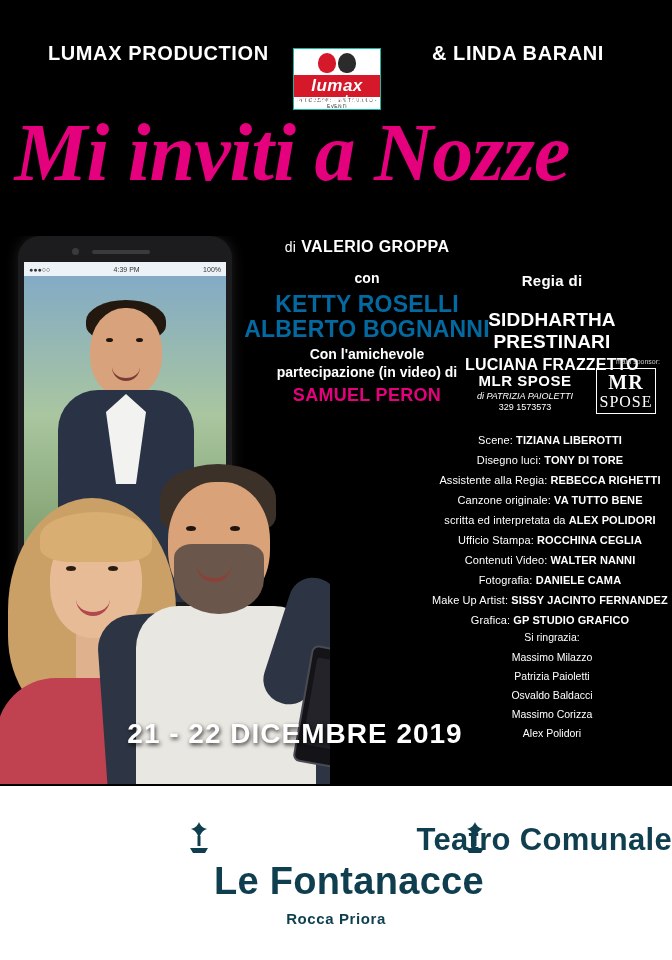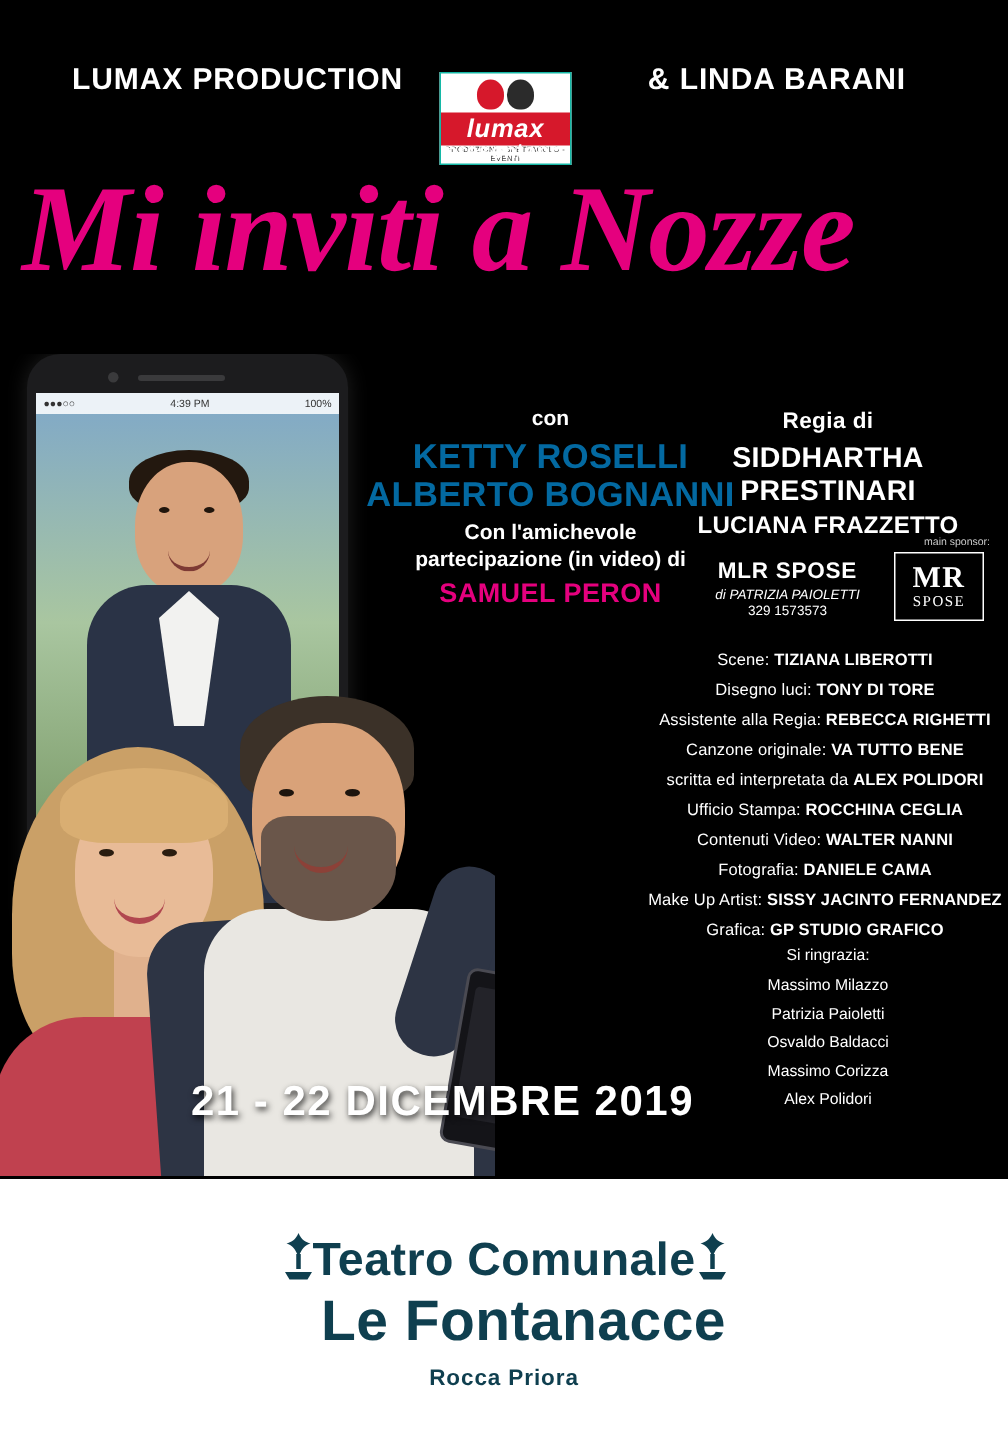--- a/index.html
+++ b/index.html
@@ -194,21 +194,21 @@
   }
   .regia-label {
     font-size: 15px;
     font-weight: bold;
     letter-spacing: 0.3px;
   }
   .regia-name {
     font-size: 19px;
     font-weight: bold;
     letter-spacing: 0.2px;
-    margin-top: 6px;
+    margin-top: 20px;
   }
   .thanks-label {
     margin-top: 12px;
     font-size: 11px;
     letter-spacing: 0.2px;
   }
   .thanks-name {
     margin-top: 3px;
     font-size: 16px;
     font-weight: bold;
@@ -265,21 +265,21 @@
     line-height: 1;
   }
   .sponsor-logo .mr {
     font-family: "Liberation Serif", serif;
     font-size: 20px;
     font-weight: bold;
     letter-spacing: 1px;
   }
   .sponsor-logo .sp {
     font-family: "Liberation Serif", serif;
-    font-size: 10px;
+    font-size: 16px;
     letter-spacing: 1px;
     margin-top: 2px;
   }
   
   .crew {
     position: absolute;
     top: 430px;
     left: 432px;
     width: 236px;
     text-align: center;
@@ -624,21 +624,21 @@
     left: 0;
     top: 786px;
     width: 672px;
     height: 174px;
     background: #ffffff;
   }
   .venue-top {
     position: absolute;
     top: 36px;
     width: 672px;
-    text-align: center;
+    text-align: right;
     color: #0f3f4f;
     font-size: 31px;
     font-weight: bold;
     letter-spacing: 0.3px;
   }
   .venue-bottom {
     position: absolute;
     top: 74px;
     width: 672px;
     text-align: center;
@@ -732,20 +732,24 @@
       <div class="m-face"></div>
       <div class="m-beard"></div>
       <div class="m-eye l"></div>
       <div class="m-eye r"></div>
       <div class="m-smile"></div>
       <div class="m-arm"></div>
       <div class="held-phone"></div>
     </div>
   </div>
 
+  <div class="author">
+    <span class="di">di</span>
+    <span>VALERIO GROPPA</span>
+  </div>
 
   <div class="con-label">con</div>
 
   <div class="cast">
     <div>KETTY ROSELLI</div>
     <div>ALBERTO BOGNANNI</div>
   </div>
 
   <div class="partecipazione">
     <div>Con l'amichevole</div>

